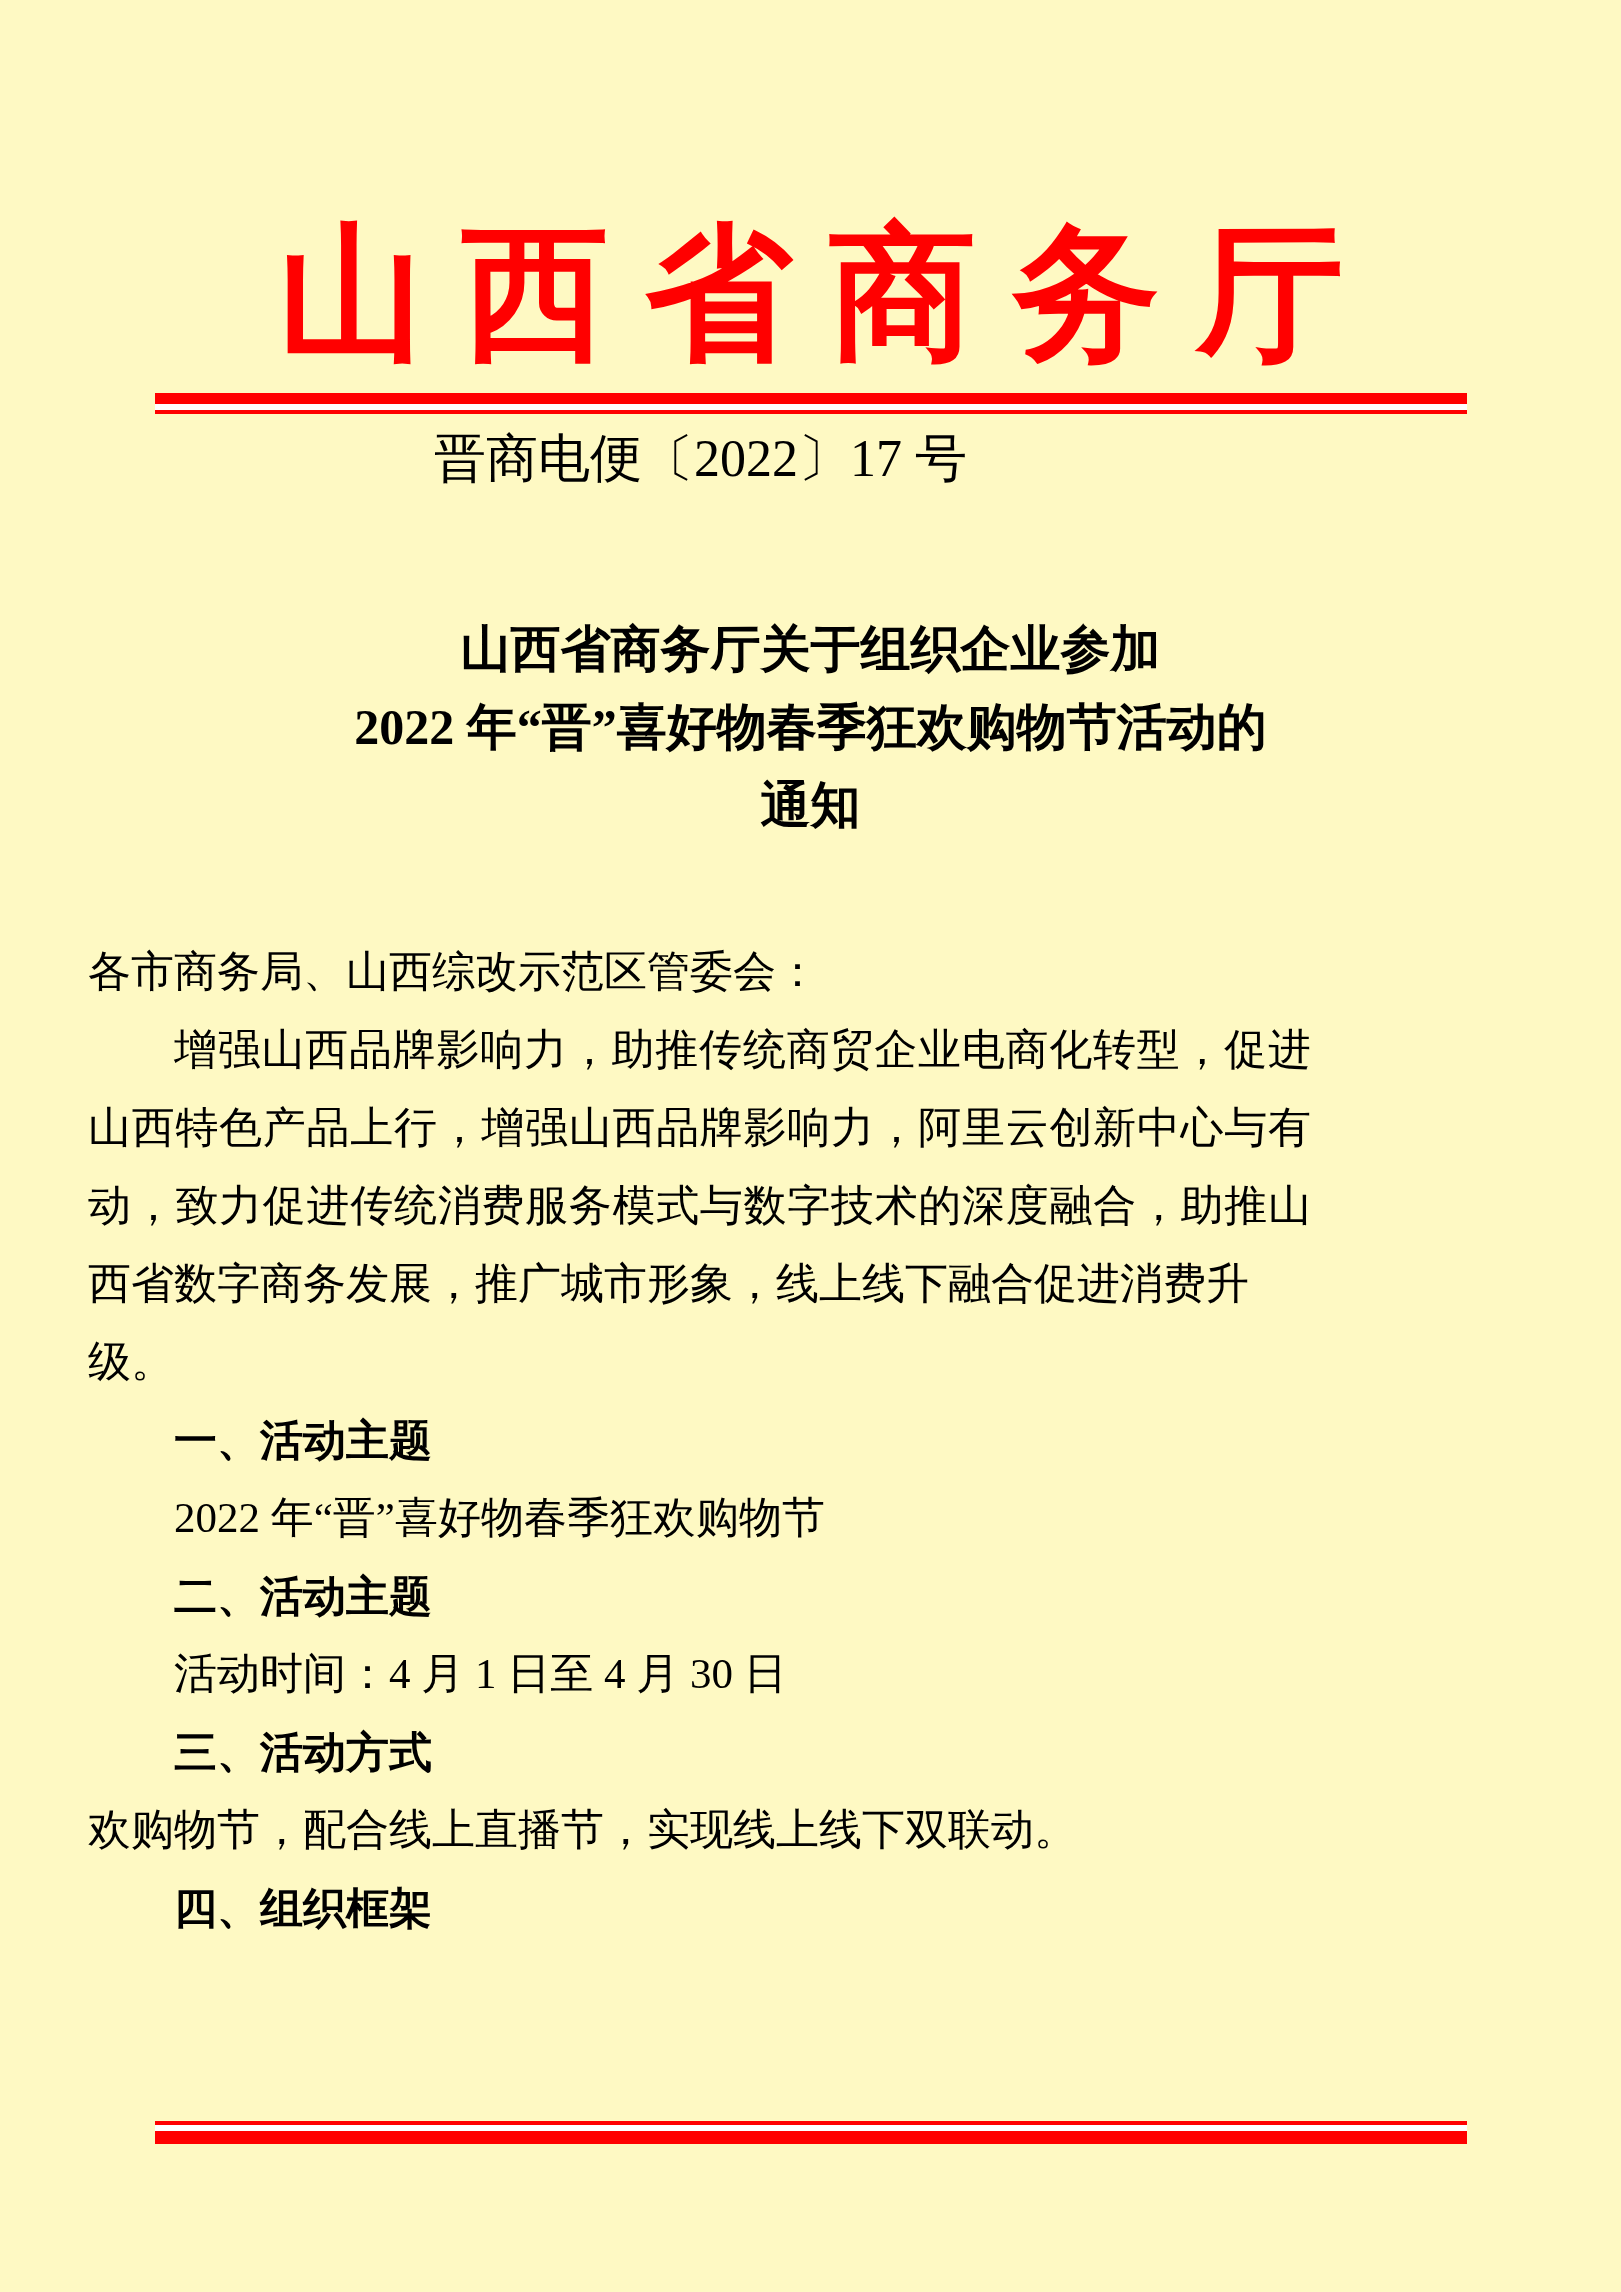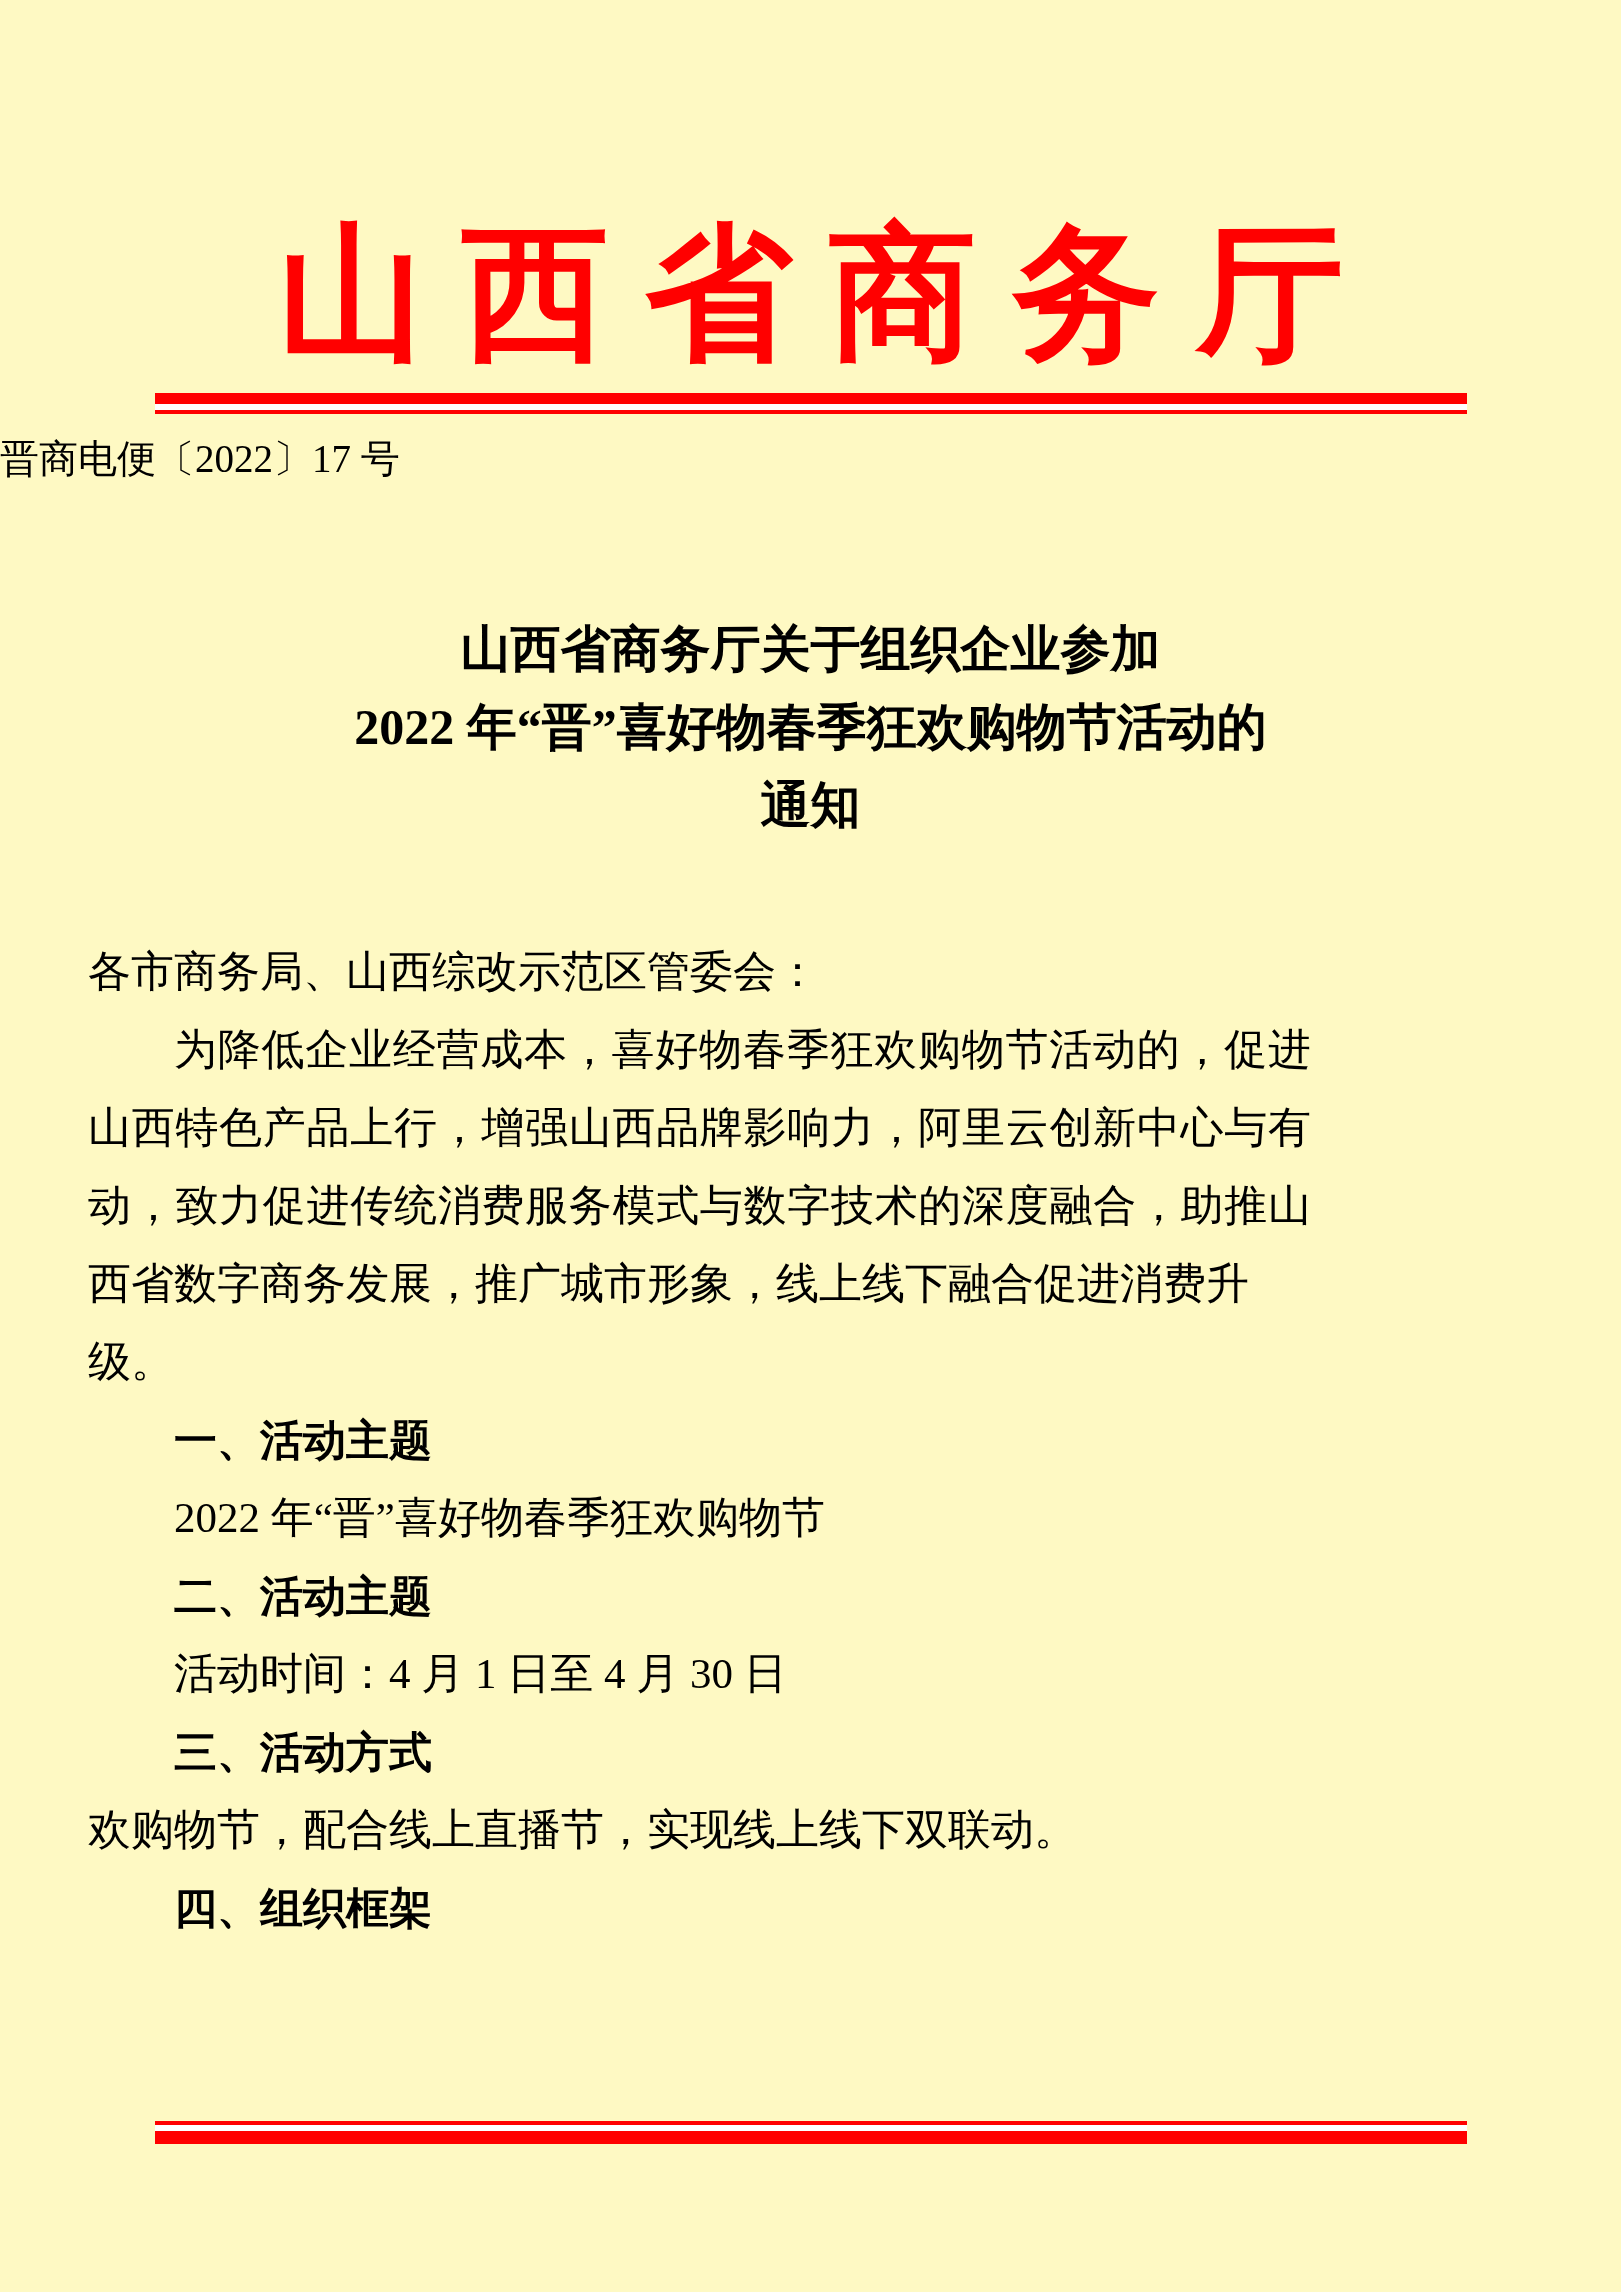--- a/index.html
+++ b/index.html
@@ -25,23 +25,23 @@
     letter-spacing: 0.25em;
     text-indent: 0.25em;
     white-space: nowrap;
   }
   .head-rule { margin: 24.5px 0 0 155px; width: 1312px; }
   .head-rule .thick { height: 11.8px; background: #ff0000; }
   .head-rule .gap   { height: 5.9px;  background: #ffffff; }
   .head-rule .thin  { height: 3.9px;  background: #ff0000; }
   .doc-number {
     margin-top: 15.7px;
-    font-size: 39px;
+    font-size: 52px;
     line-height: 57px;
-    text-align: left;
+    text-align: center;
     padding-right: 220px;
     white-space: nowrap;
   }
   .doc-title {
     margin-top: 123px;
     text-align: center;
     font-weight: bold;
     font-size: 50px;
     line-height: 78px;
   }
@@ -80,21 +80,21 @@
   <div class="doc-number">晋商电便〔2022〕17 号</div>
 
   <div class="doc-title">
     <div>山西省商务厅关于组织企业参加</div>
     <div>2022 年“晋”喜好物春季狂欢购物节活动的</div>
     <div>通知</div>
   </div>
 
   <div class="body-text">
     <div class="bl">各市商务局、山西综改示范区管委会：</div>
-    <div class="bl indent just">为降低企业经营成本，喜好物春季狂欢购物节活动的，促进</div>
+    <div class="bl indent just">增强山西品牌影响力，助推传统商贸企业电商化转型，促进</div>
     <div class="bl just">山西特色产品上行，增强山西品牌影响力，阿里云创新中心与有</div>
     <div class="bl just">动，致力促进传统消费服务模式与数字技术的深度融合，助推山</div>
     <div class="bl">西省数字商务发展，推广城市形象，线上线下融合促进消费升级。</div>
     <div class="bl indent heading">一、活动主题</div>
     <div class="bl indent">2022 年“晋”喜好物春季狂欢购物节</div>
     <div class="bl indent heading">二、活动主题</div>
     <div class="bl indent">活动时间：4 月 1 日至 4 月 30 日</div>
     <div class="bl indent heading">三、活动方式</div>
     <div class="bl">欢购物节，配合线上直播节，实现线上线下双联动。</div>
     <div class="bl indent heading">四、组织框架</div>

